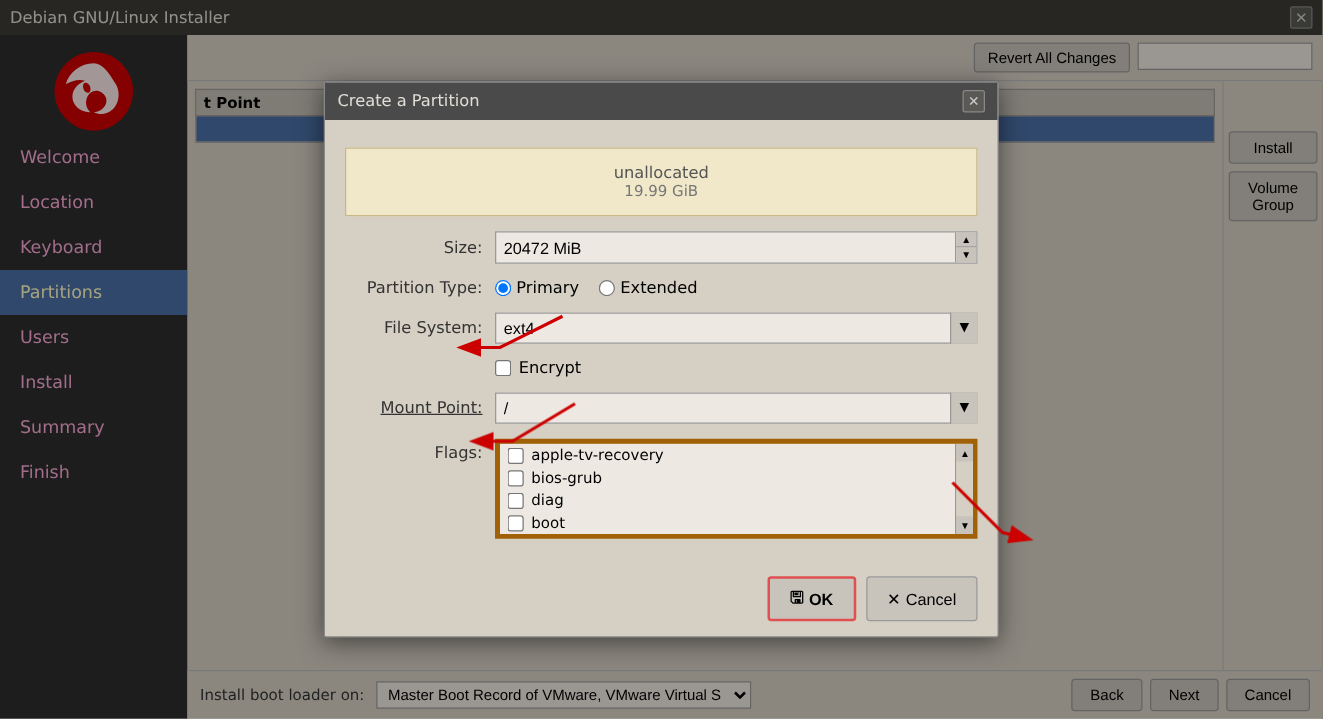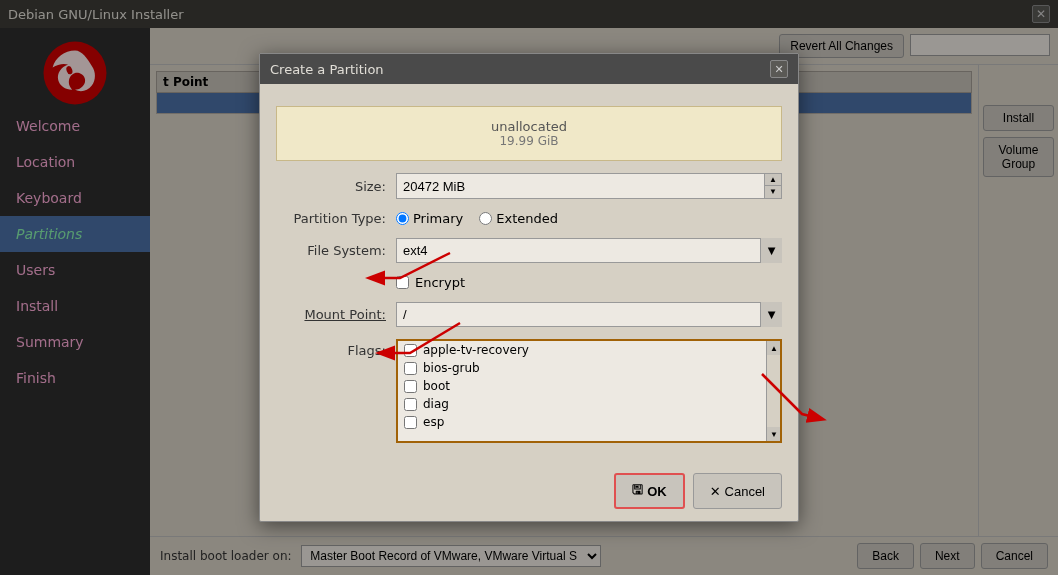--- a/index.html
+++ b/index.html
@@ -66,22 +66,21 @@
     }
     .sidebar-item {
       width: 100%;
       padding: 10px 16px;
       color: #f9a8d4;
       font-size: 14px;
       cursor: pointer;
     }
     .sidebar-item.active {
       background: #4a6fa5;
-      color: #86efac;
-      font-style: italic;
+      color: #fef9c3;
     }
 
     
     .main-panel {
       flex: 1;
       background: #d6d0c4;
       display: flex;
       flex-direction: column;
       position: relative;
     }
@@ -359,23 +358,23 @@
       display: flex;
       align-items: center;
       gap: 6px;
       margin-left: 120px;
       font-size: 13px;
     }
 
     
     .flags-list-wrap {
       flex: 1;
-      border: 2px solid #a16207;
+      border: 4px solid #a16207;
       background: #ede9e2;
-      height: 104px;
+      height: 80px;
       overflow-y: auto;
       position: relative;
     }
     .flags-list {
       list-style: none;
     }
     .flags-list li {
       display: flex;
       align-items: center;
       gap: 6px;
@@ -645,25 +644,25 @@
                 <li>
                   <input type="checkbox" style="">
                   <span>apple-tv-recovery</span>
                 </li>
                 <li>
                   <input type="checkbox" style="">
                   <span>bios-grub</span>
                 </li>
                 <li>
                   <input type="checkbox" style="">
-                  <span>boot</span>
+                  <span>diag</span>
                 </li>
                 <li>
                   <input type="checkbox" style="">
-                  <span>diag</span>
+                  <span>boot</span>
                 </li>
                 <li>
                   <input type="checkbox" style="">
                   <span>esp</span>
                 </li>
               </ul>
               <div class="flags-scroll">
                 <button class="scroll-up">▲</button>
                 <div class="scroll-track"></div>
                 <button class="scroll-down">▼</button>

